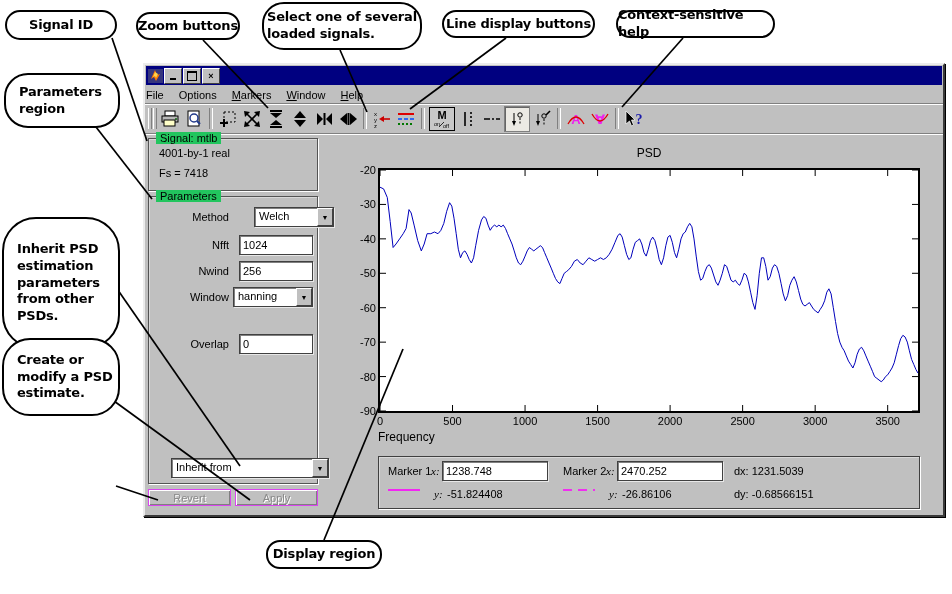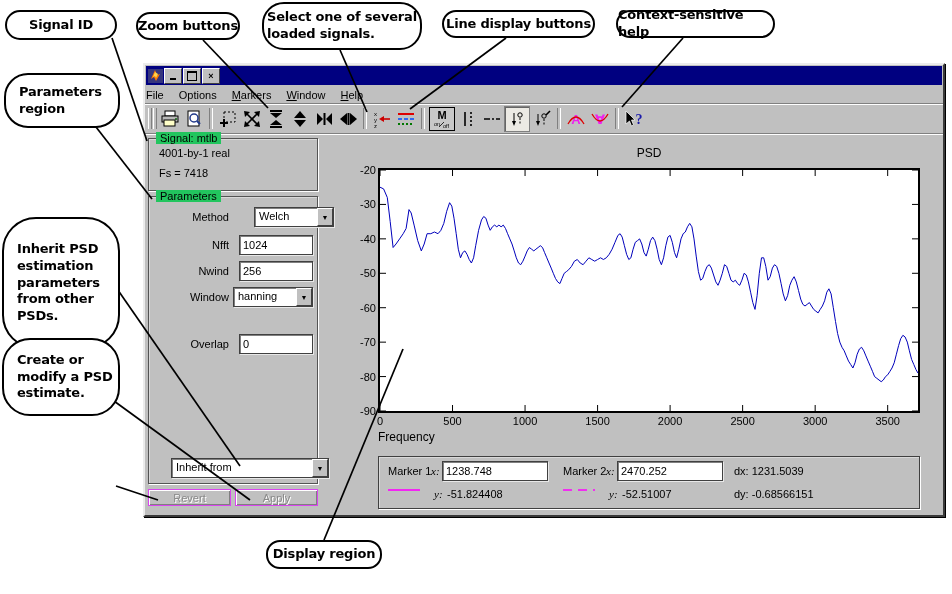--- a/index.html
+++ b/index.html
@@ -401,21 +401,21 @@
       <span class="mp xylab" style="left:55px;top:31px;">y:</span>
       <span class="mp" style="left:68px;top:31px;">-51.824408</span>
 
       <span class="mp" style="left:184px;top:8px;">Marker 2</span>
       <svg class="mp" style="left:184px;top:30px;" width="32" height="6">
         <line x1="0" y1="3" x2="32" y2="3" stroke="#ff00ff" stroke-width="1.6" stroke-dasharray="9 6"></line>
       </svg>
       <span class="mp xylab" style="left:227px;top:8px;">x:</span>
       <input class="tinput mp" style="left: 238px; top: 4px; width: 98px;" value="2470.252">
       <span class="mp xylab" style="left:230px;top:31px;">y:</span>
-      <span class="mp" style="left:243px;top:31px;">-52.51007</span>
+      <span class="mp" style="left:243px;top:31px;">-26.86106</span>
 
       <span class="mp" style="left:355px;top:8px;">dx: 1231.5039</span>
       <span class="mp" style="left:355px;top:31px;">dy: -0.68566151</span>
     </div>
   </div>
 </div>
 
 </div>
 
 </body></html>

